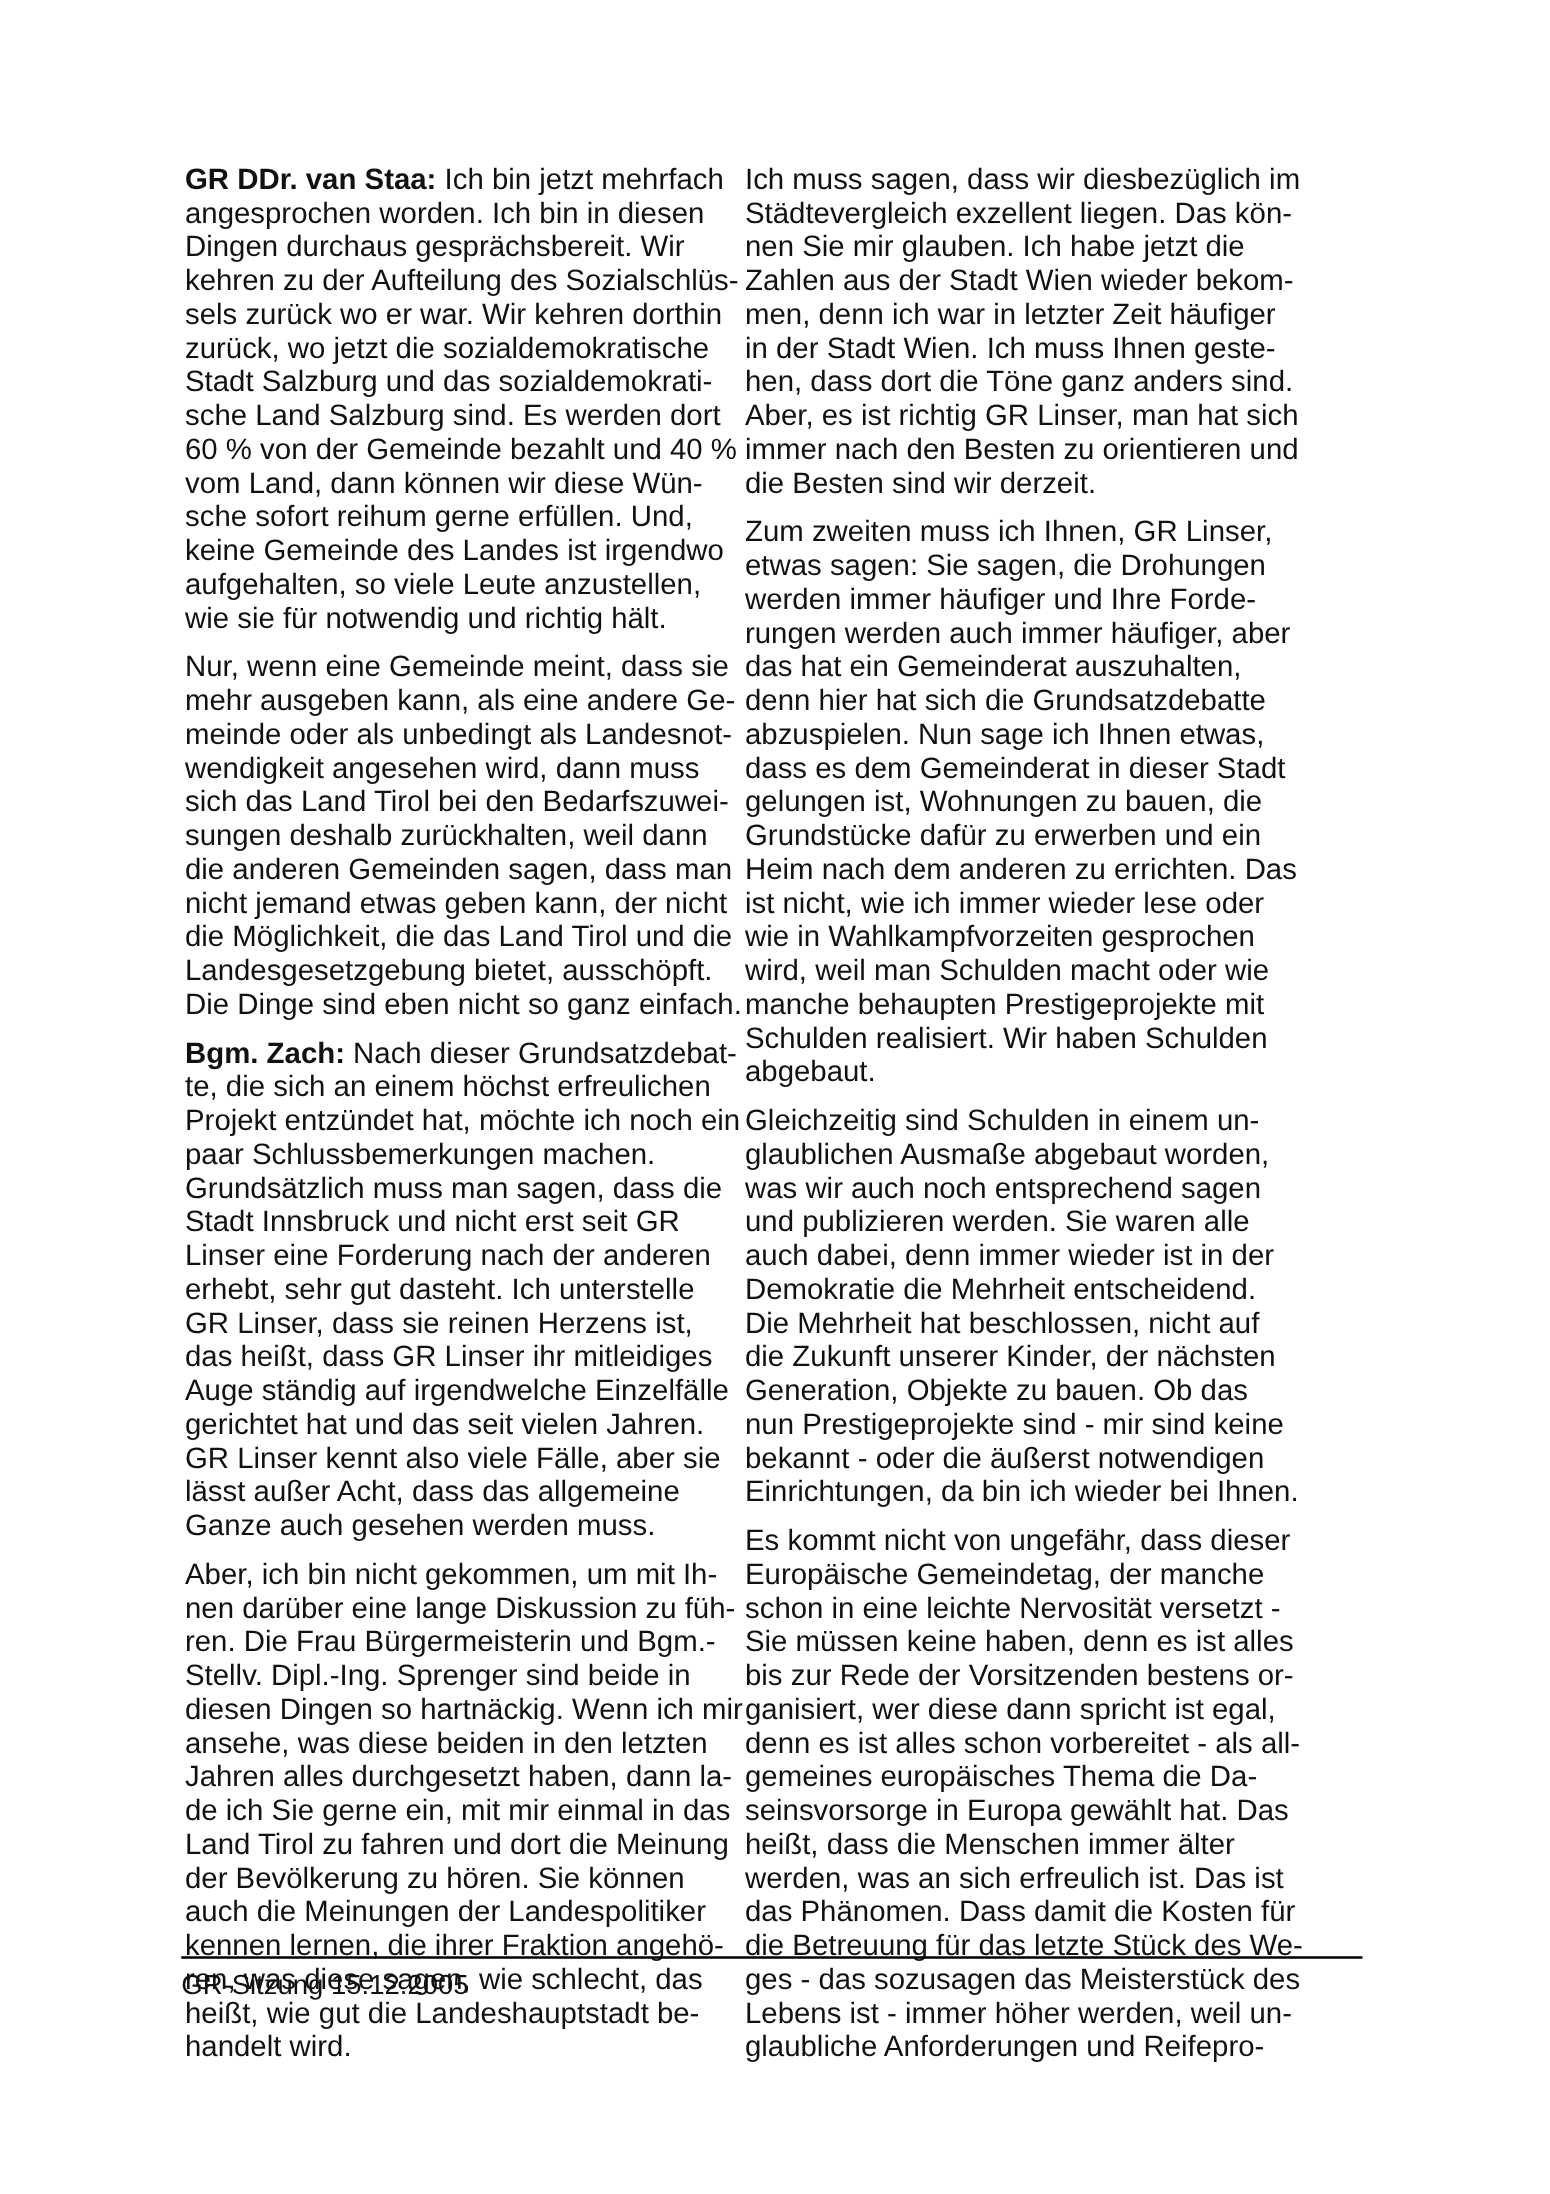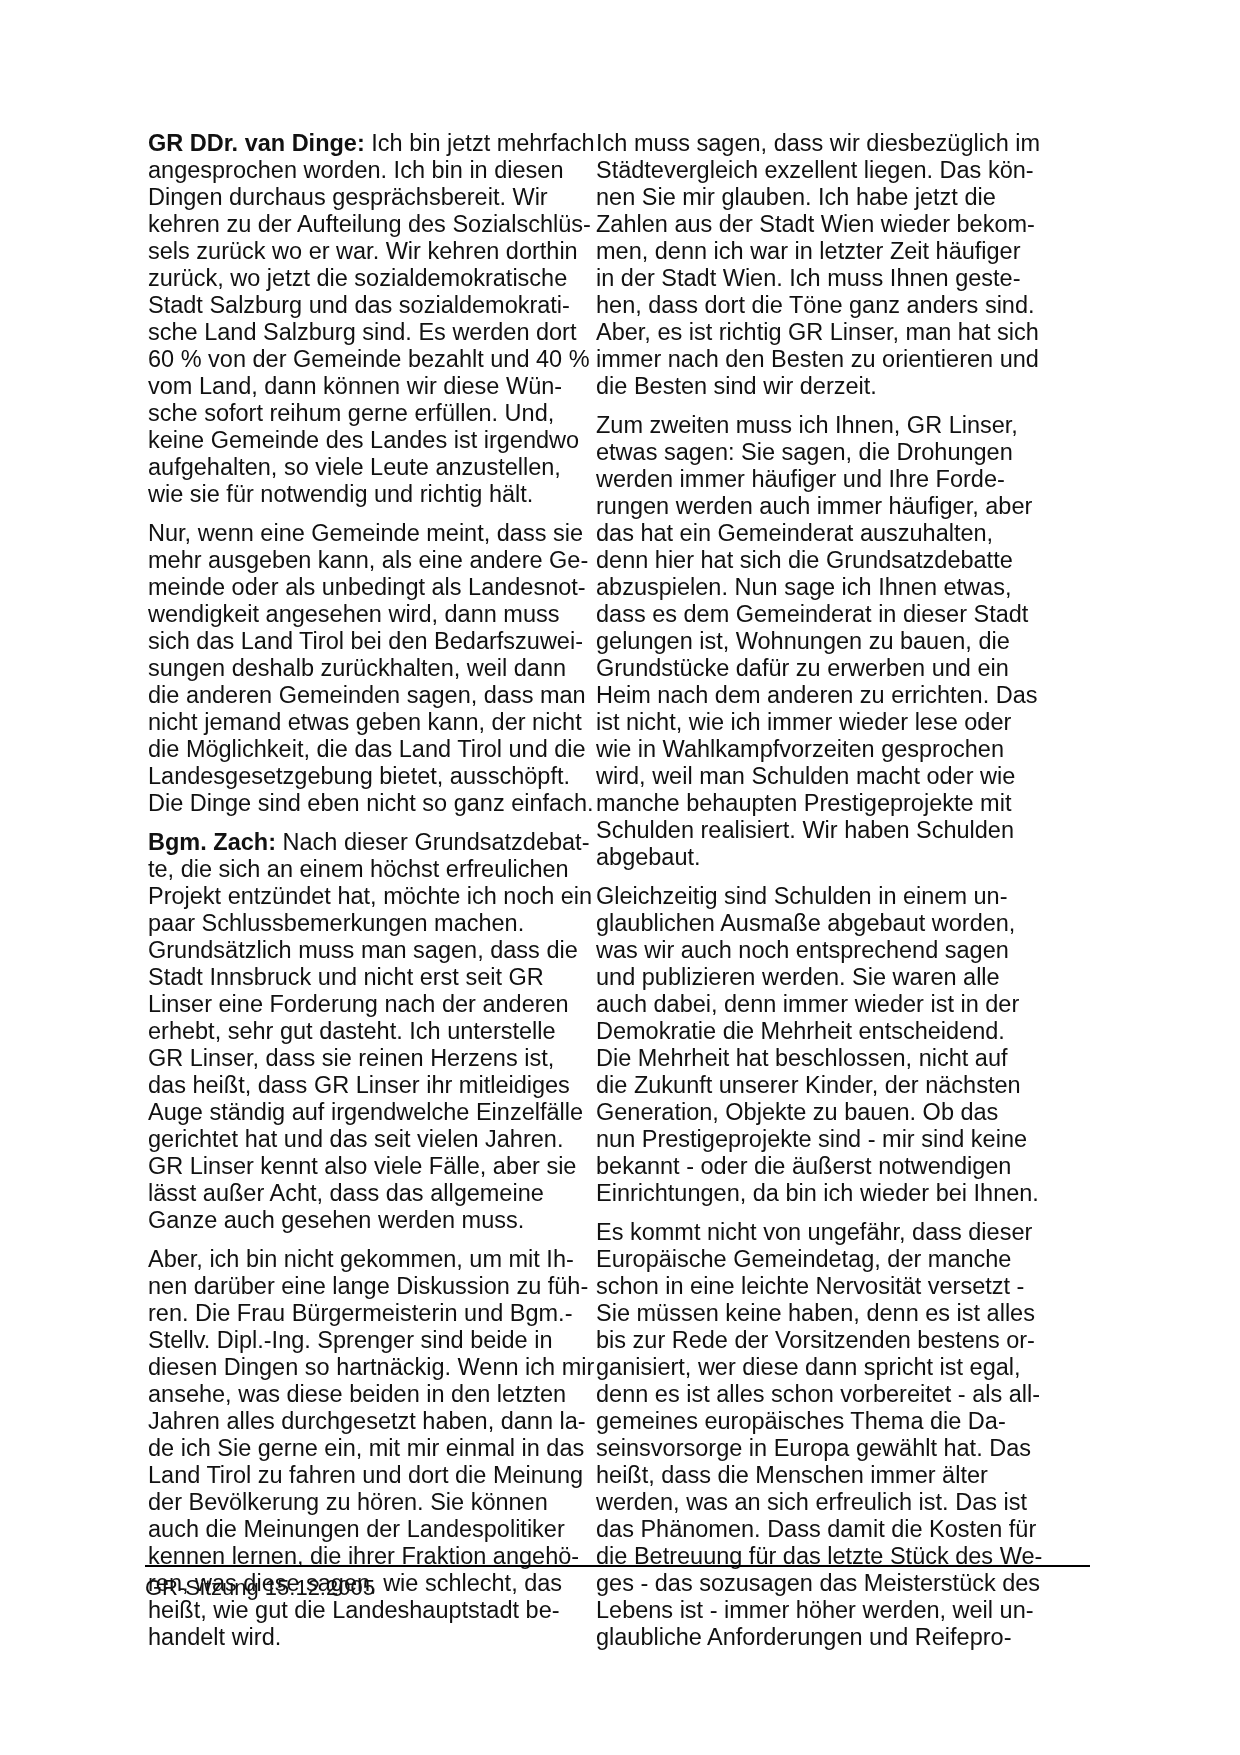--- a/index.html
+++ b/index.html
@@ -66,21 +66,21 @@
 </style>
 </head>
 <body>
 
 <div class="page">
 
 
   <div class="content">
 
     <div class="col left">
-      <p class="para"><strong>GR DDr. van Dinge:</strong><span> Ich bin jetzt mehrfach
+      <p class="para"><strong>GR DDr. van Staa:</strong><span> Ich bin jetzt mehrfach
 angesprochen worden. Ich bin in diesen
 Dingen durchaus gesprächsbereit. Wir
 kehren zu der Aufteilung des Sozialschlüs-
 sels zurück wo er war. Wir kehren dorthin
 zurück, wo jetzt die sozialdemokratische
 Stadt Salzburg und das sozialdemokrati-
 sche Land Salzburg sind. Es werden dort
 60 % von der Gemeinde bezahlt und 40 %
 vom Land, dann können wir diese Wün-
 sche sofort reihum gerne erfüllen. Und,

